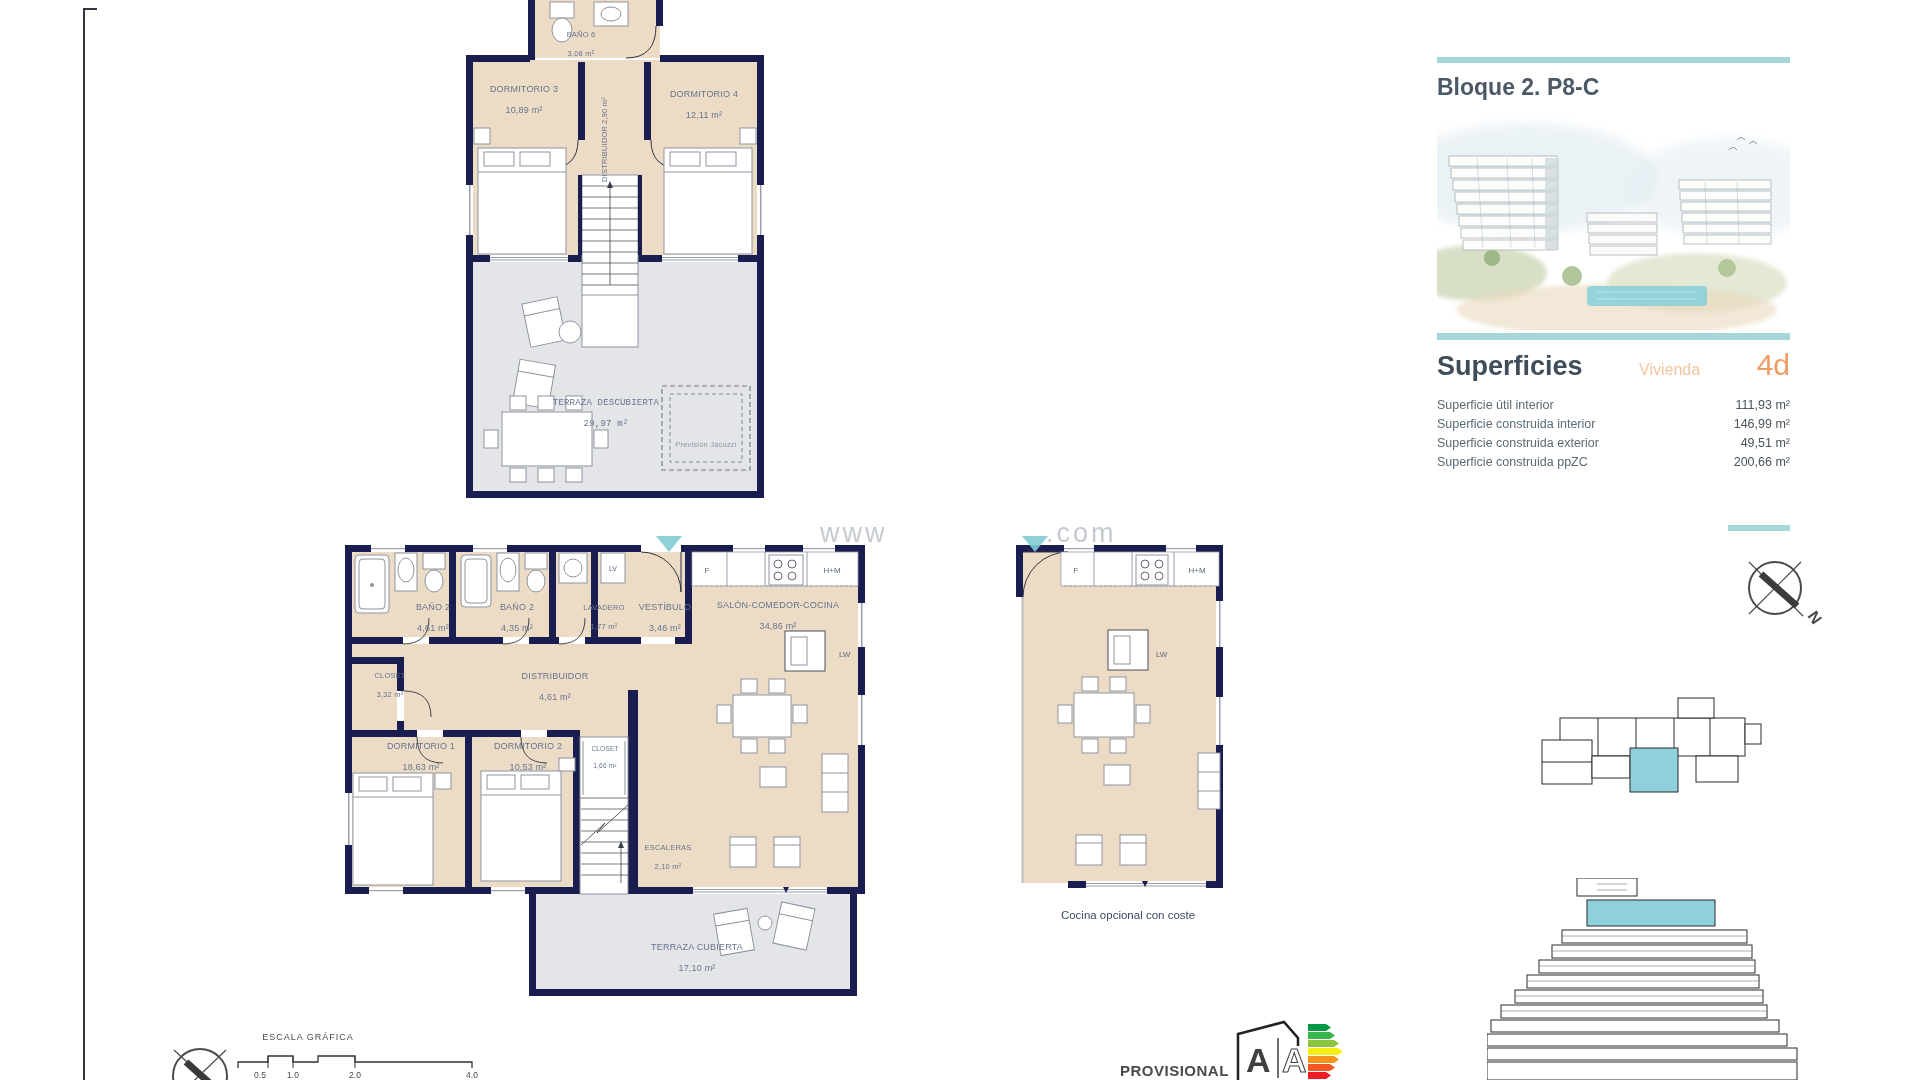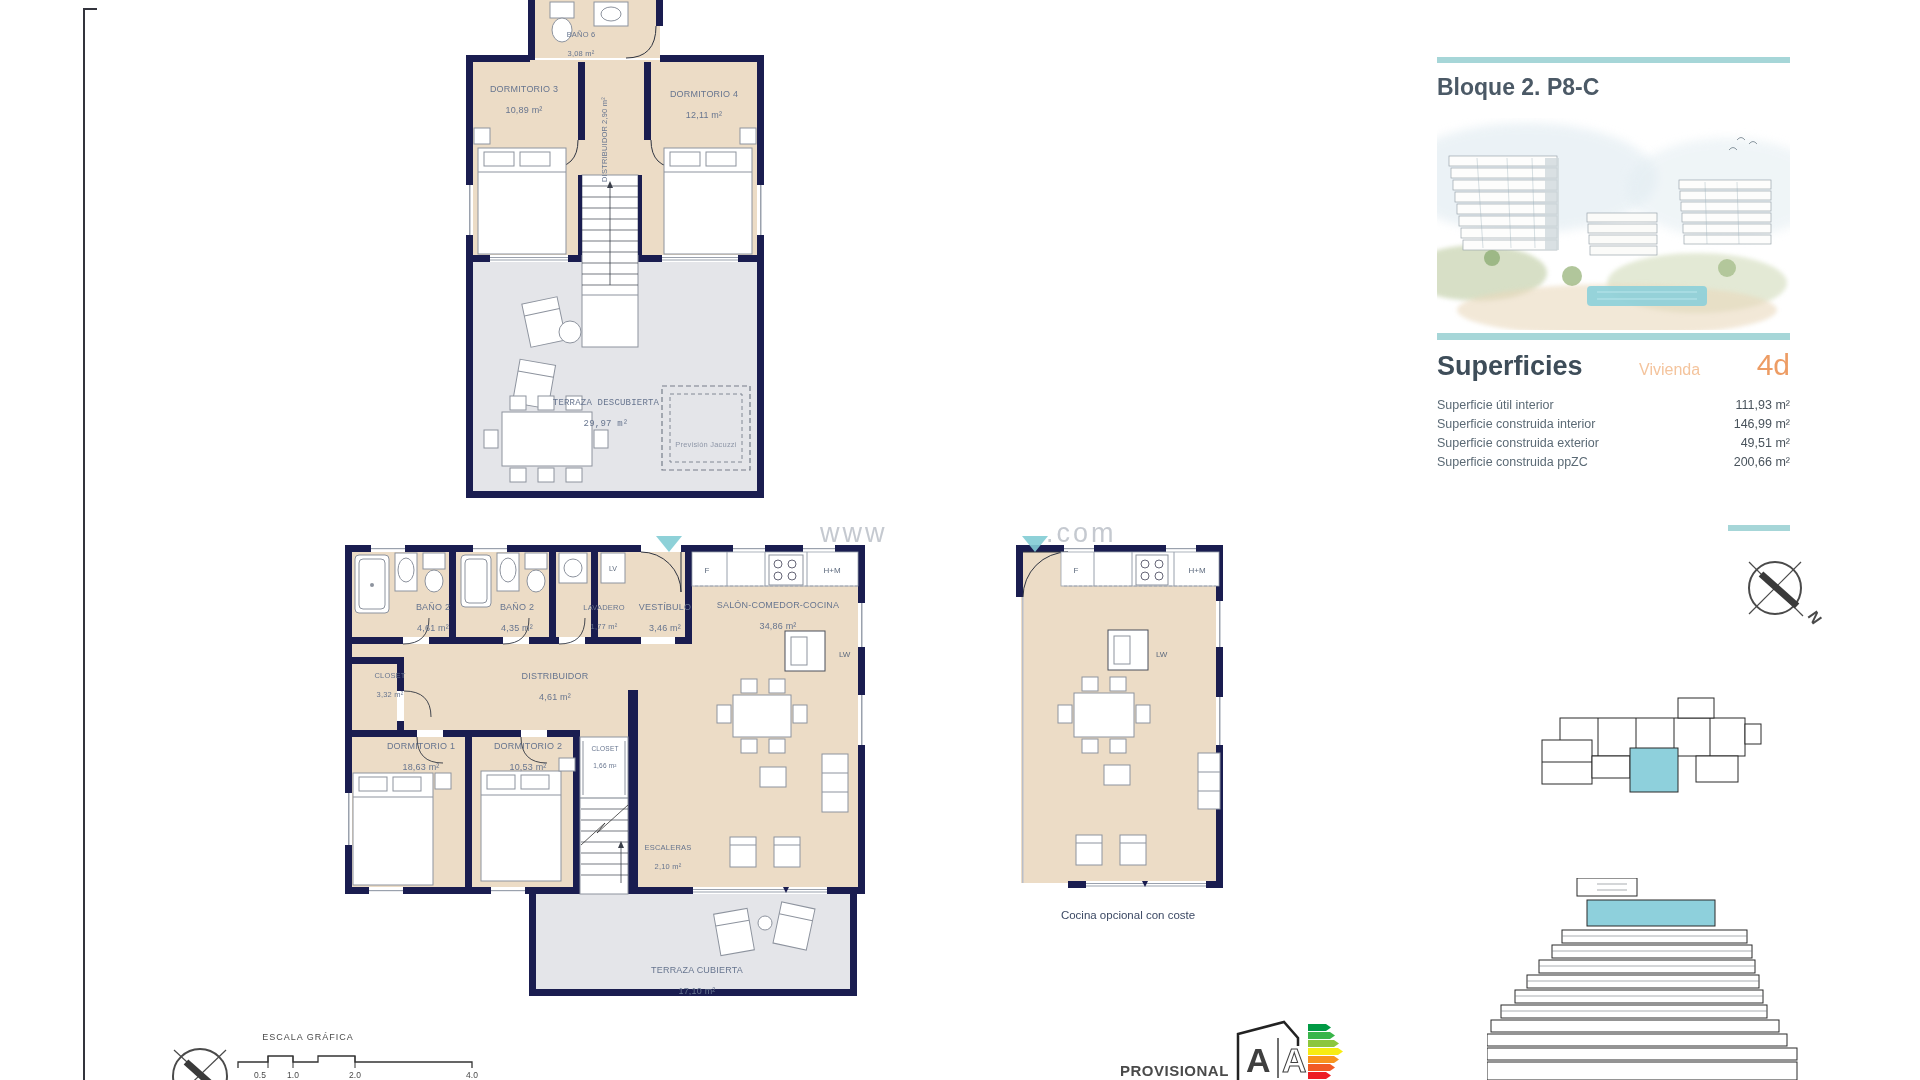--- a/index.html
+++ b/index.html
@@ -334,21 +334,21 @@
     <span class="ar">10,53 m²</span>
   </div>
   <div class="plan-label xs" style="left:232px;top:200px;width:56px;">
     <span class="nm">CLOSET</span>
     <span class="ar">1,66 m²</span>
   </div>
   <div class="plan-label sm" style="left:237px;top:298px;width:76px;padding-left:48px;">
     <span class="nm">ESCALERAS</span>
     <span class="ar">2,10 m²</span>
   </div>
-  <div class="plan-label" style="left:282px;top:420px;width:140px;">
+  <div class="plan-label" style="left:282px;top:397px;width:140px;">
     <span class="nm">TERRAZA CUBIERTA</span>
     <span class="ar">17,10 m²</span>
   </div>
 </div>
 
 <div class="abs" style="left:1016px;top:545px;width:224px;height:395px;">
   <svg width="224" height="360" viewBox="0 0 224 360">
     <rect x="5" y="5" width="198" height="333" fill="#ecdcc6"></rect>
     <rect x="0" y="0" width="207" height="7" fill="#1a1d50"></rect>
     <rect x="48" y="0" width="30" height="7" fill="#fff"></rect>

